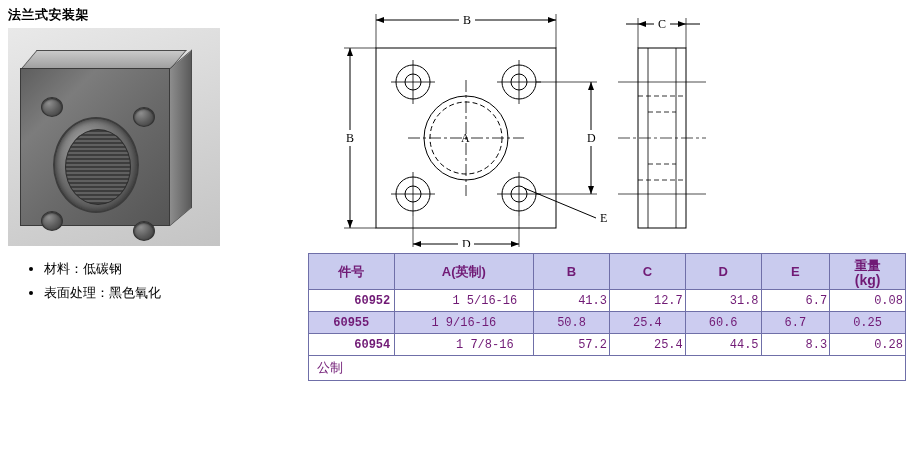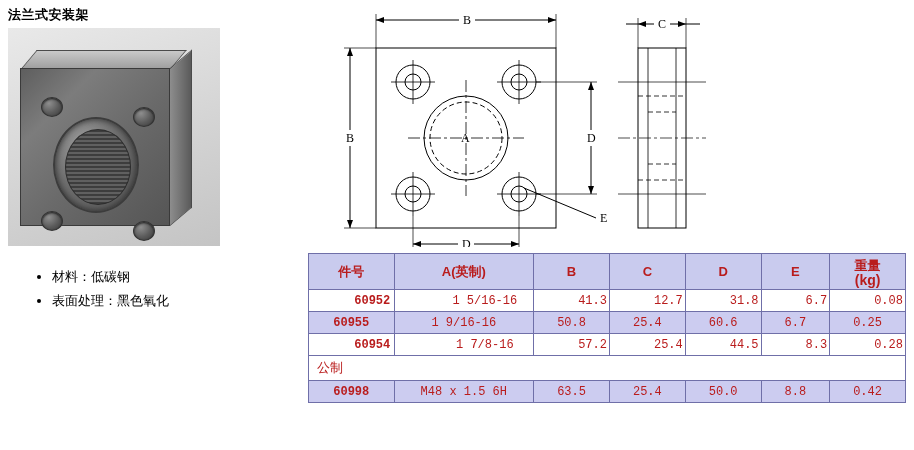--- a/index.html
+++ b/index.html
@@ -110,42 +110,42 @@
   .hole.h4 { left: 112px; top: 152px; }
 
   .bullets {
     position: absolute;
     left: 30px; top: 258px;
     font-size: 13px;
     color: #000;
     line-height: 22px;
   }
   .bullets li { margin: 0 0 2px 0; }
-  .bullets ul { margin: 8px; padding-left: 14px; }
+  .bullets ul { margin: 0; padding-left: 14px; }
 
   
   .drawing {
     position: absolute;
     left: 308px; top: 2px;
     width: 600px; height: 245px;
   }
   .drawing svg { display: block; }
 
   
   .table-wrap {
     position: absolute;
     left: 308px; top: 253px;
     width: 598px;
   }
   table.spec {
     border-collapse: collapse;
     width: 598px;
     font-family: "Liberation Mono", monospace;
     font-size: 12px;
-    color: #b91c1c;
+    color: #701a75;
   }
   table.spec th, table.spec td {
     border: 1px solid #6f6fa8;
     text-align: center;
     padding: 3px 2px;
     height: 22px;
   }
   table.spec thead th {
     background: #c9cbee;
     font-weight: bold;
@@ -348,26 +348,17 @@
           <td>1 7/8-16</td>
           <td>57.2</td>
           <td>25.4</td>
           <td>44.5</td>
           <td>8.3</td>
           <td>0.28</td>
         </tr>
         <tr>
           <td class="section" colspan="7">公制</td>
         </tr>
-        <tr class="alt">
-          <td class="partno">60998</td>
-          <td>M48 x 1.5 6H</td>
-          <td>63.5</td>
-          <td>25.4</td>
-          <td>50.0</td>
-          <td>8.8</td>
-          <td>0.42</td>
-        </tr>
       </tbody>
     </table>
   </div>
 
 </div>
 
 </body></html>

